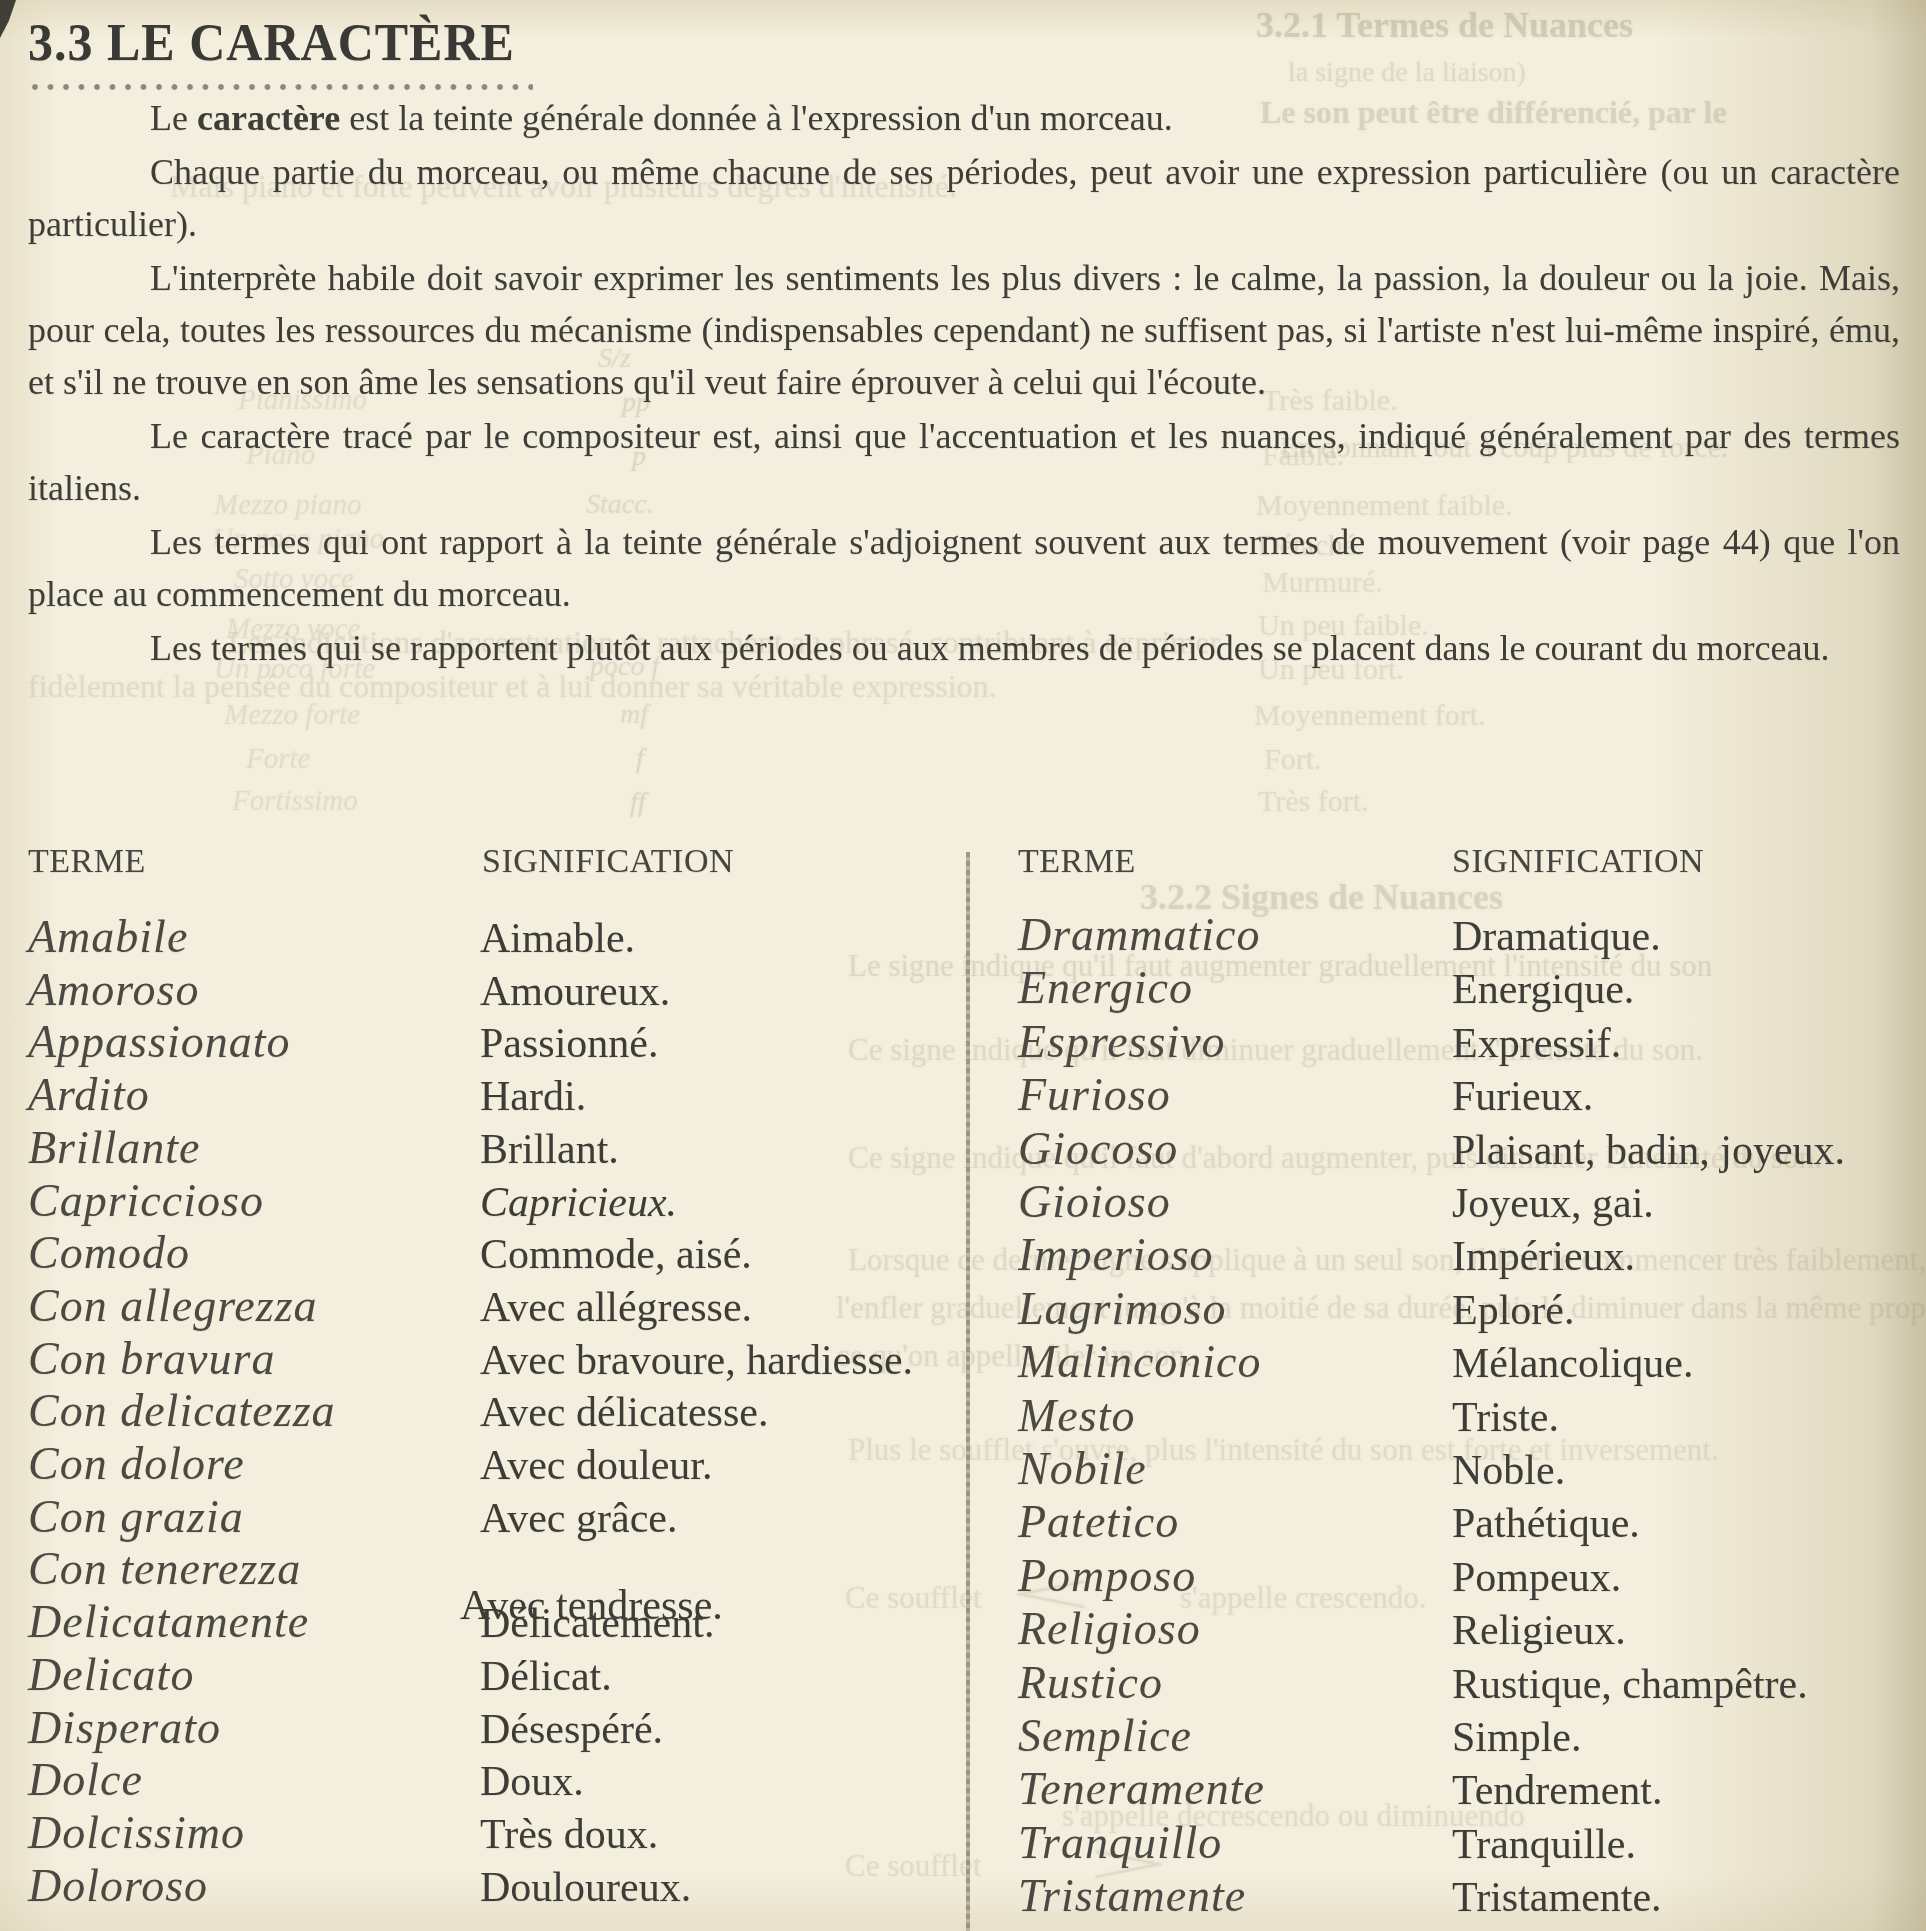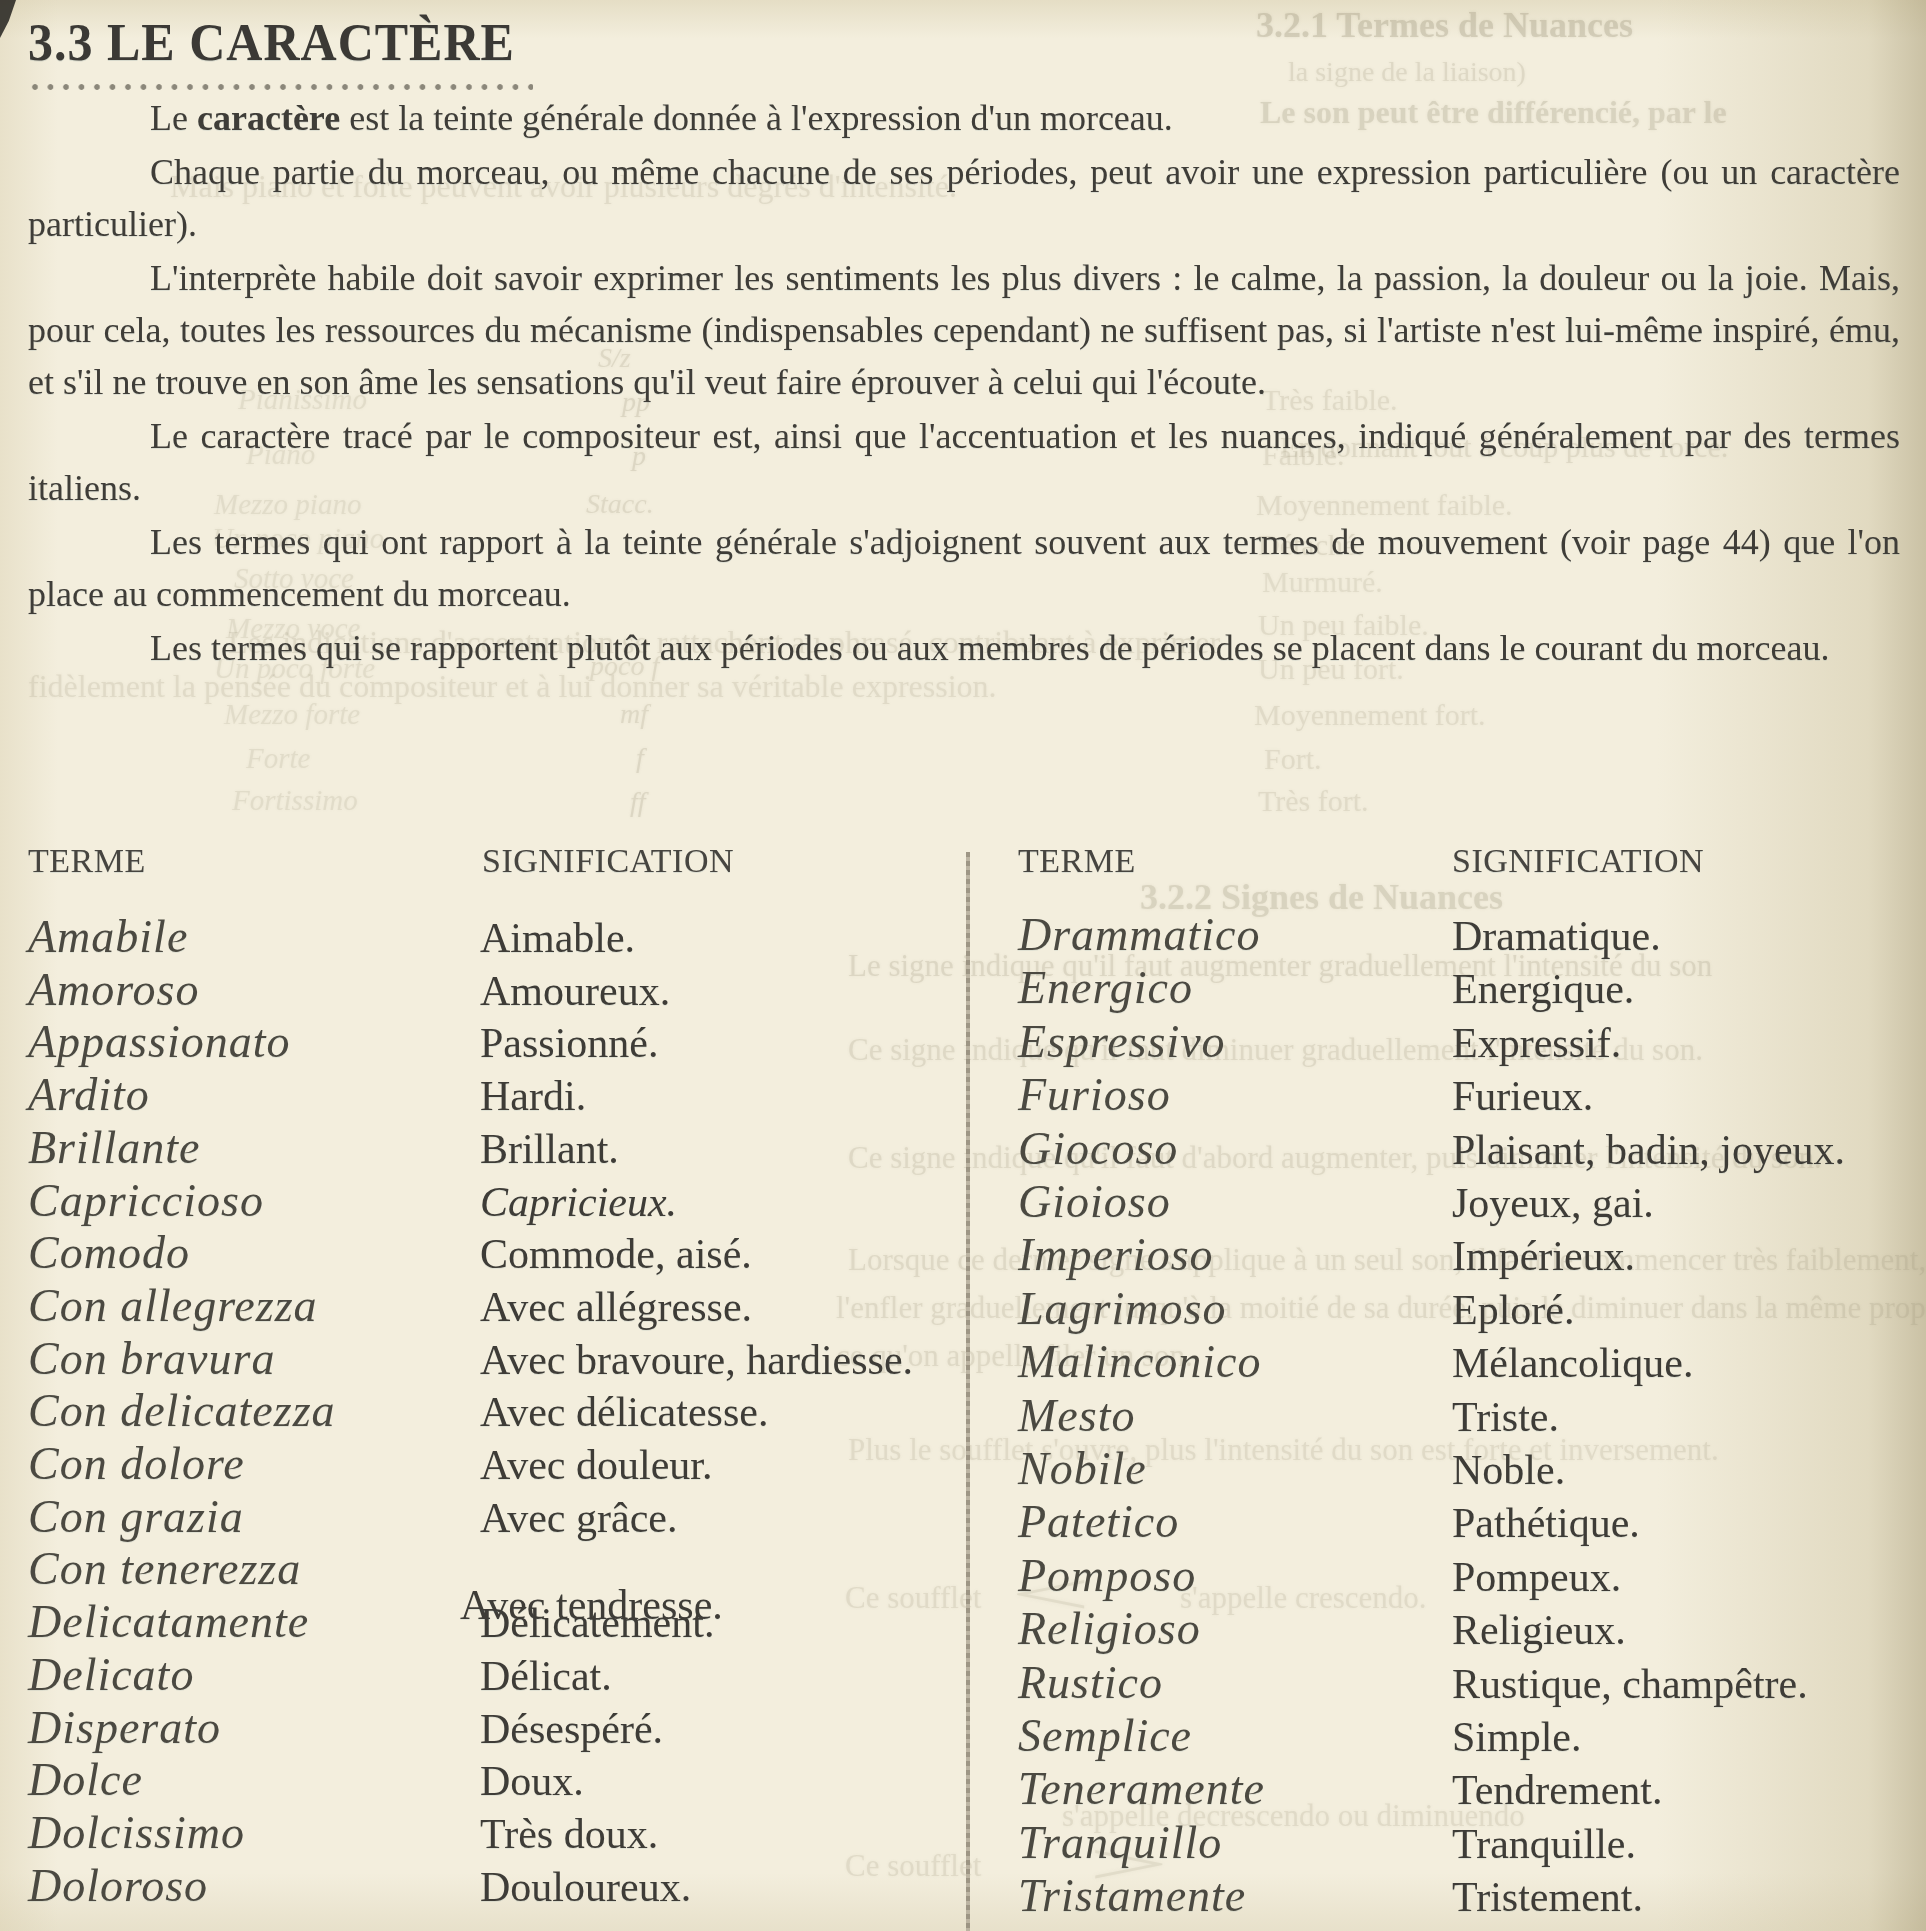--- a/index.html
+++ b/index.html
@@ -297,17 +297,17 @@
       <div class="trow" style="top: 854.4px;">
         <span class="term">Teneramente</span>
         <span class="sig" style="left: 434px;">Tendrement.</span>
       </div>
       <div class="trow" style="top: 907.8px;">
         <span class="term">Tranquillo</span>
         <span class="sig" style="left: 434px;">Tranquille.</span>
       </div>
       <div class="trow" style="top: 961.2px;">
         <span class="term">Tristamente</span>
-        <span class="sig" style="left: 434px;">Tristement.</span>
+        <span class="sig" style="left: 434px;">Tristamente.</span>
       </div>
     </div>
 
 </div>
 
 </body></html>

